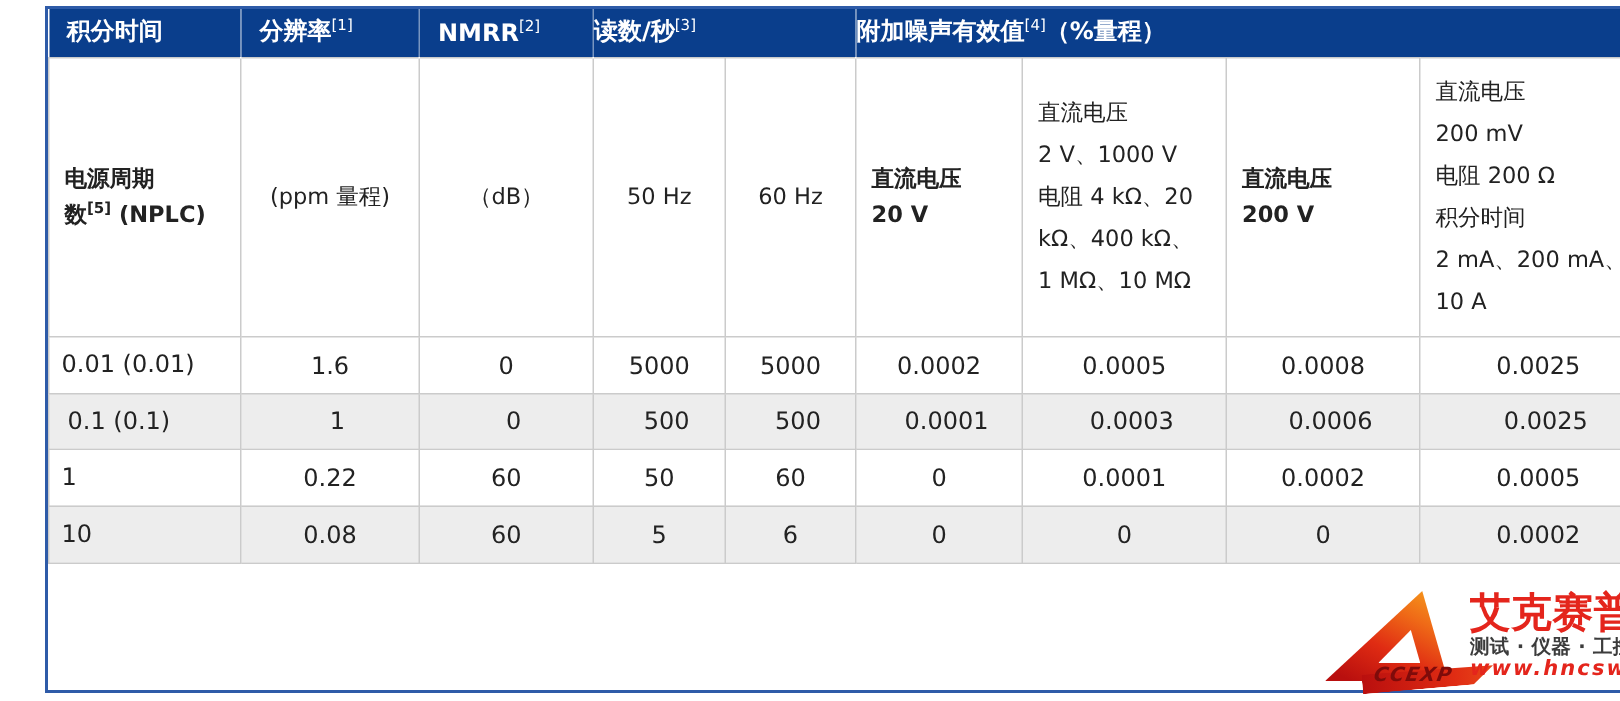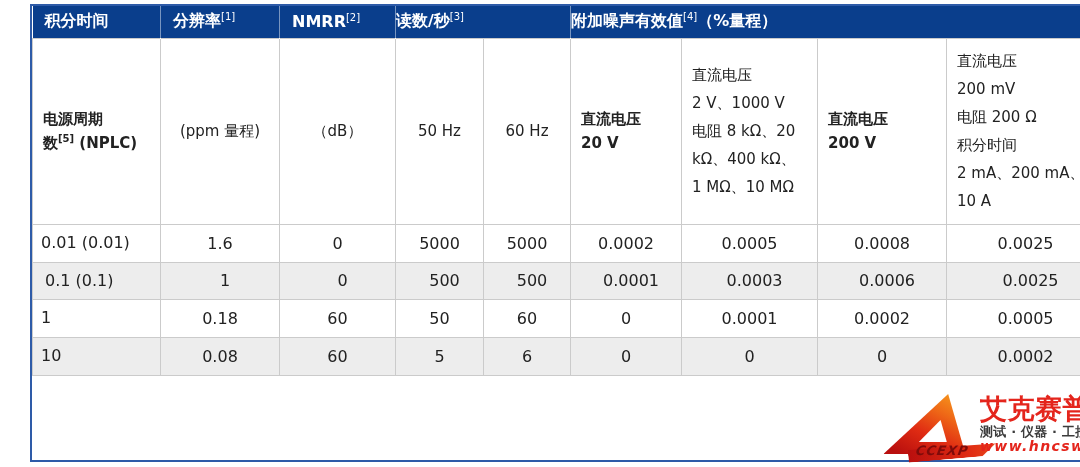--- a/index.html
+++ b/index.html
@@ -109,21 +109,21 @@
           <td>
             <div class="lines2">
               <div>直流电压</div>
               <div>20 V</div>
             </div>
           </td>
           <td>
             <div class="lines">
               <div>直流电压</div>
               <div>2 V、1000 V</div>
-              <div>电阻 8 kΩ、20</div>
+              <div>电阻 4 kΩ、20</div>
               <div>kΩ、400 kΩ、</div>
               <div>1 MΩ、10 MΩ</div>
             </div>
           </td>
           <td>
             <div class="lines2">
               <div>直流电压</div>
               <div>200 V</div>
             </div>
           </td>
@@ -157,21 +157,21 @@
           <td class="val">0</td>
           <td class="val">500</td>
           <td class="val">500</td>
           <td class="val">0.0001</td>
           <td class="val">0.0003</td>
           <td class="val">0.0006</td>
           <td class="val">0.0025</td>
         </tr>
         <tr class="plain r38">
           <th class="rowlabel">1</th>
-          <td class="val">0.18</td>
+          <td class="val">0.22</td>
           <td class="val">60</td>
           <td class="val">50</td>
           <td class="val">60</td>
           <td class="val">0</td>
           <td class="val">0.0001</td>
           <td class="val">0.0002</td>
           <td class="val">0.0005</td>
         </tr>
         <tr class="stripe r38">
           <th class="rowlabel">10</th>

